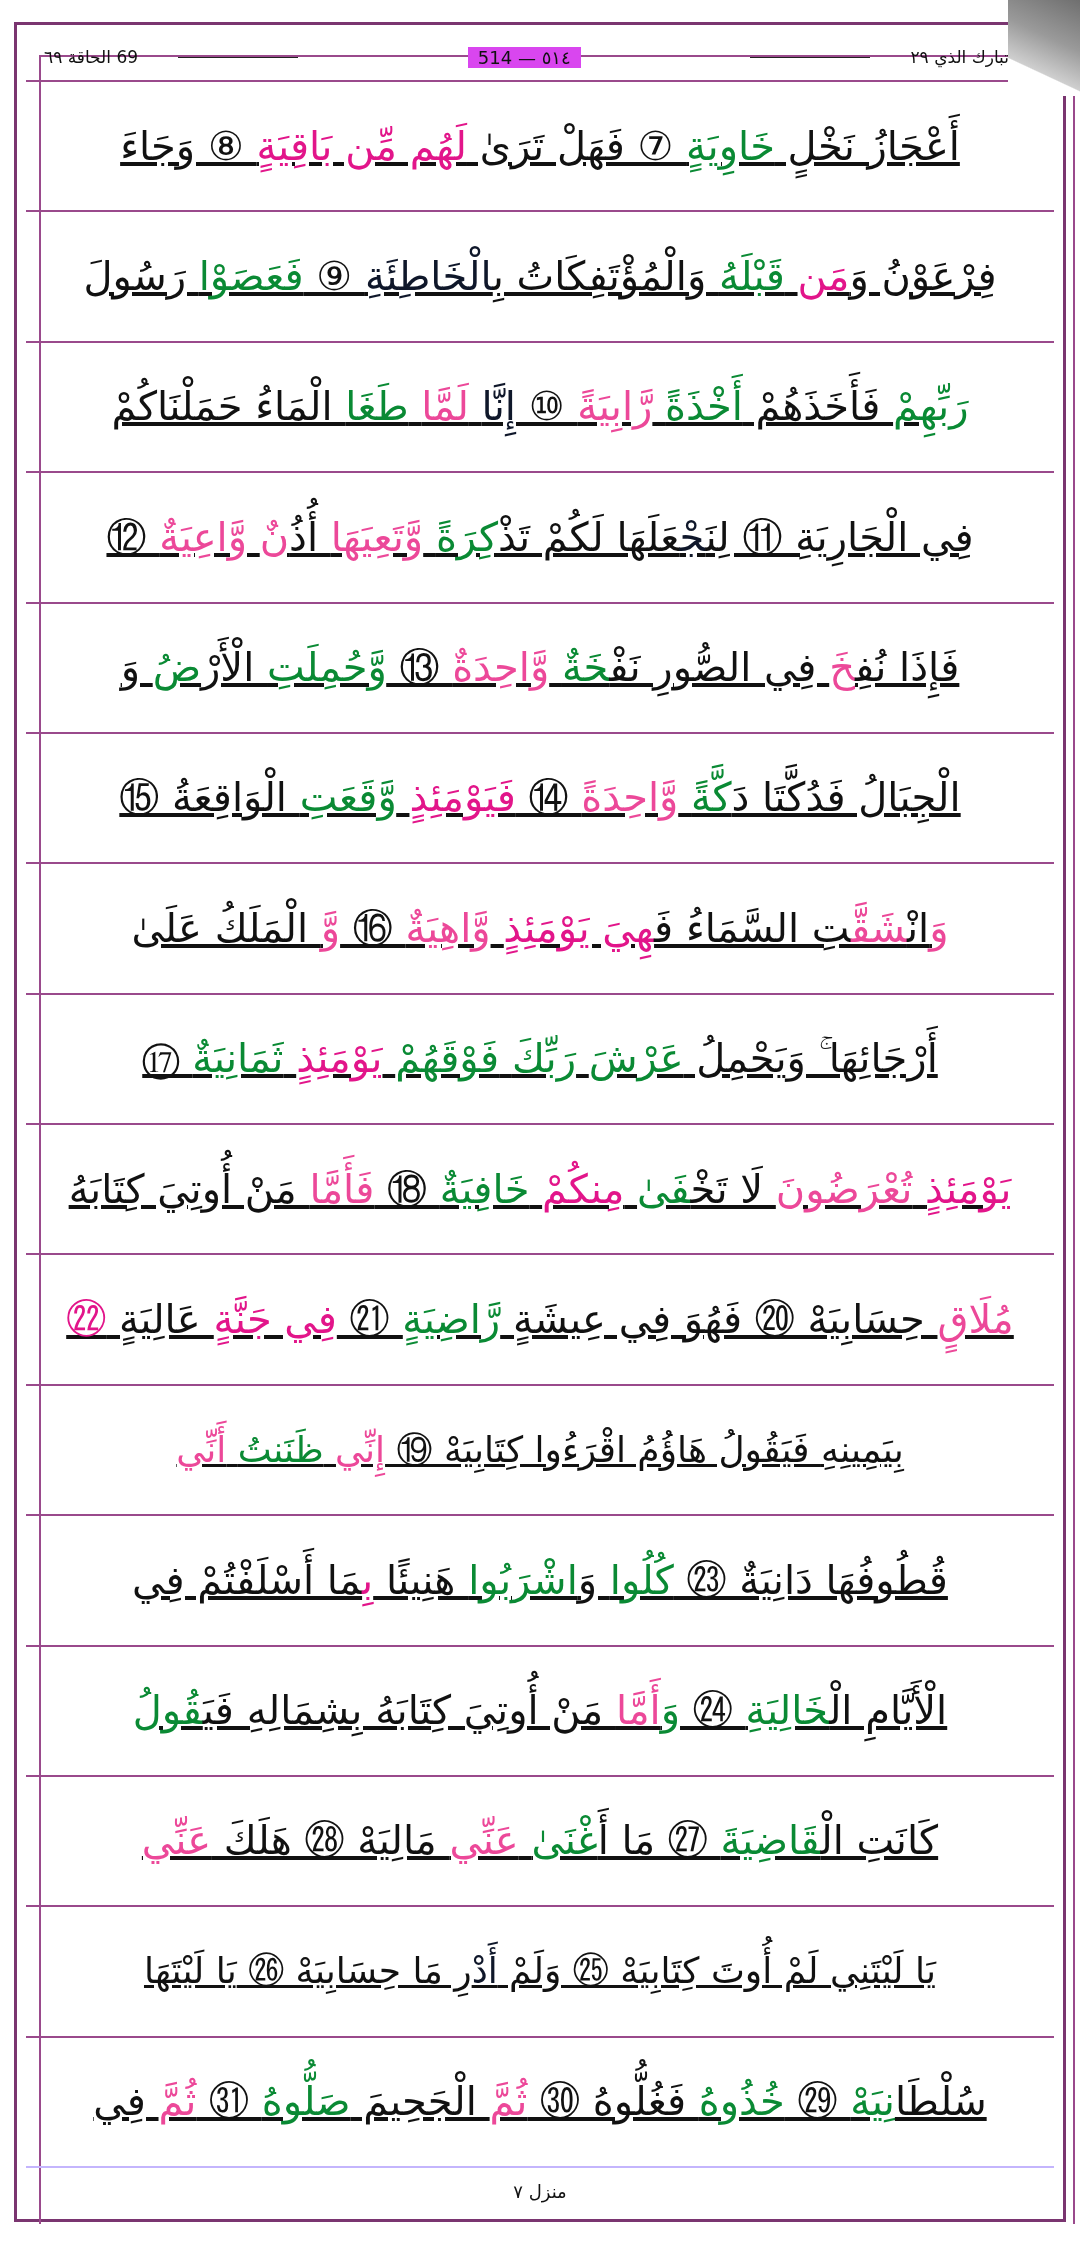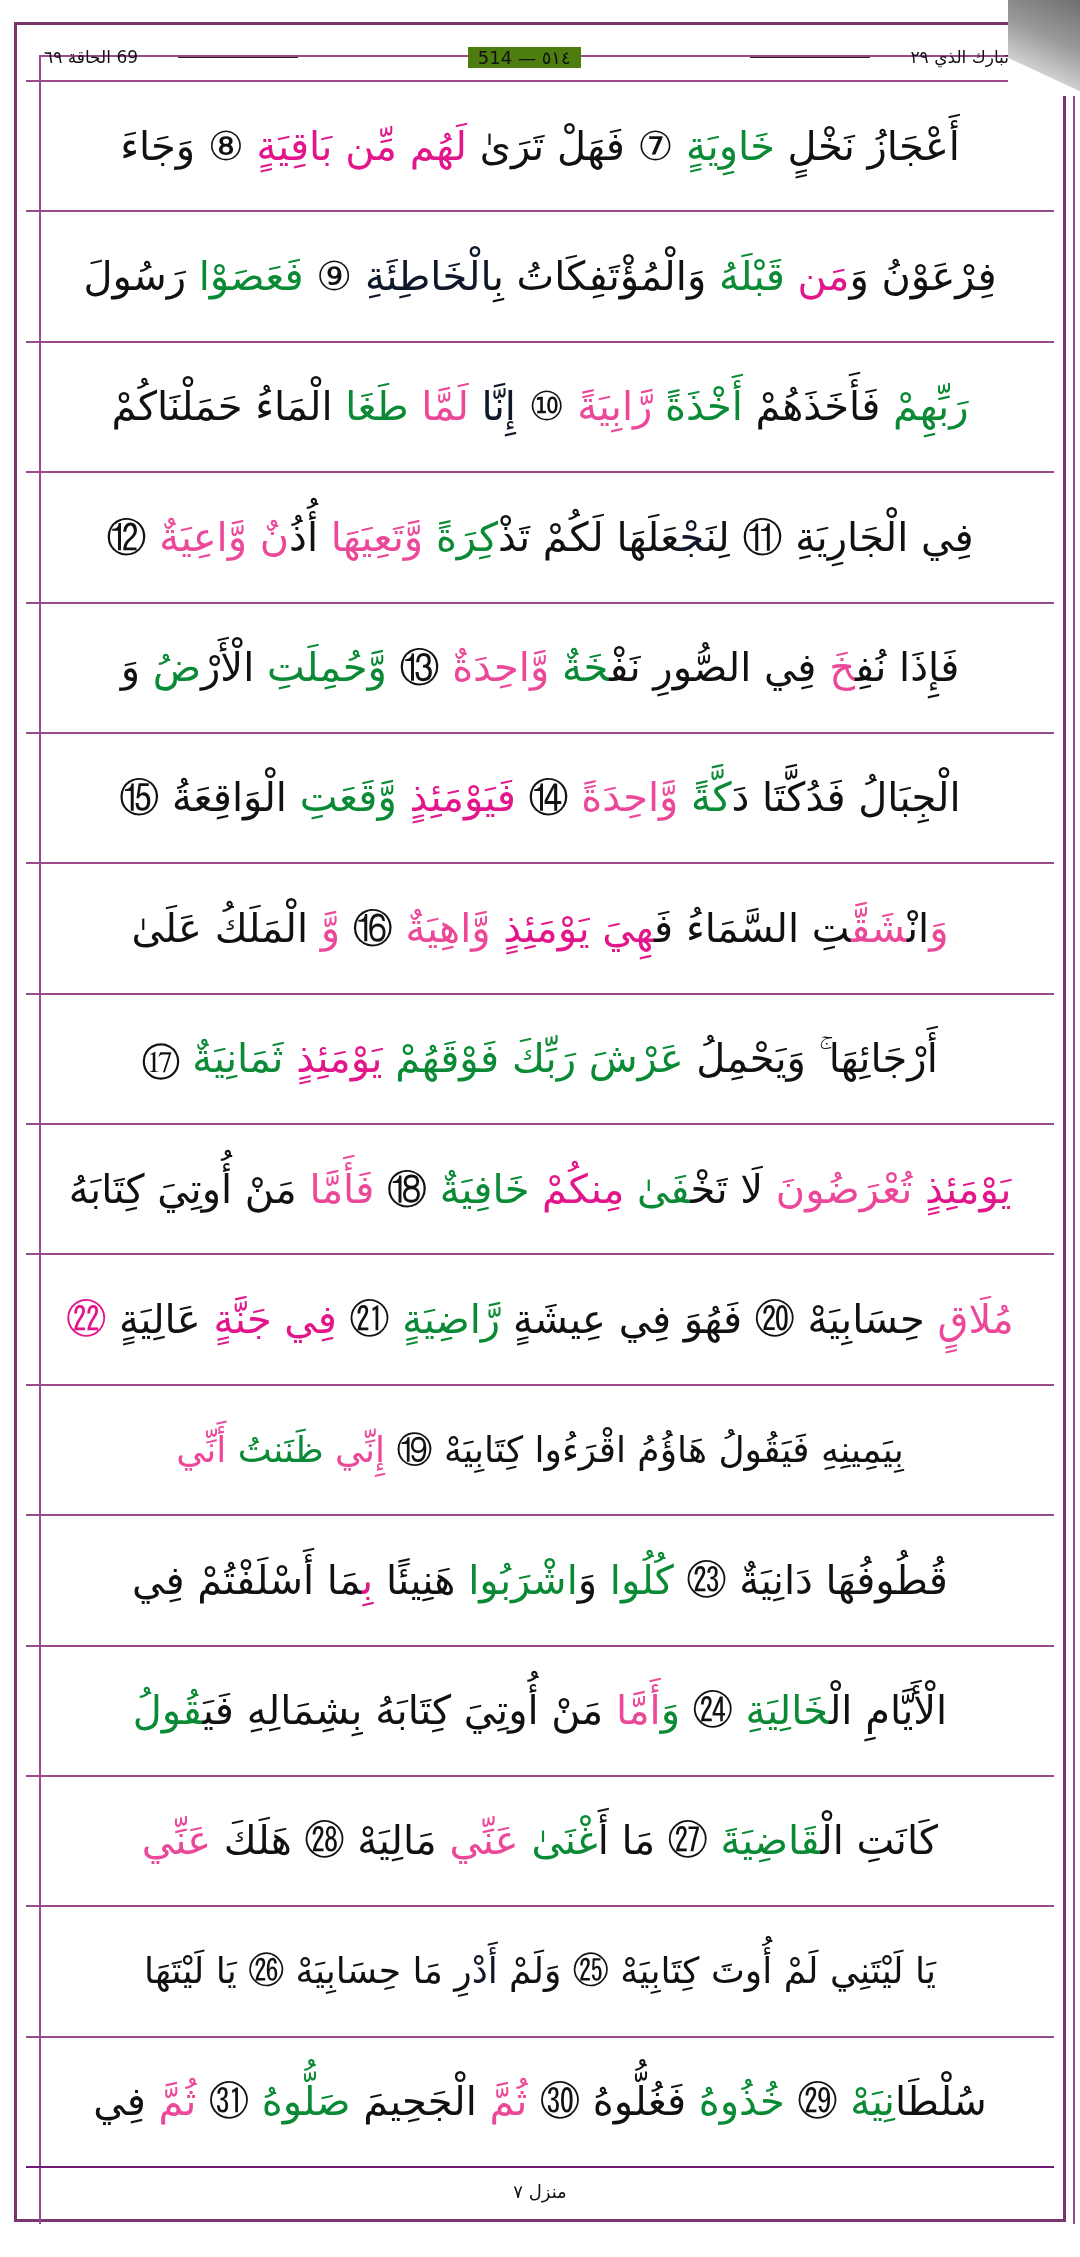--- a/index.html
+++ b/index.html
@@ -85,21 +85,21 @@
     top: 50%;
     height: 1px;
     background: #222;
     width: 120px;
   }
   #header .hdr-center .rule.left { left: 40px; }
   #header .hdr-center .rule.right { right: 40px; }
   #header .hdr-center .pagenums {
     display: inline-block;
     padding: 0 10px;
-    background: #4d7c0f;
+    background: #d946ef;
     position: relative;
     z-index: 2;
   }
 
   
   #header-sep {
     position: absolute;
     left: 26px; top: 80px;
     width: 1028px;
     height: 2px;
@@ -131,20 +131,21 @@
   .ayah-text {
     font-family: "DejaVu Sans", sans-serif;
     font-size: 40px;
     line-height: 1.28;
     color: #111;
     white-space: nowrap;
     width: 100%;
     text-align: center;
     direction: rtl;
     unicode-bidi: isolate;
+    text-decoration: underline;
   }
   .ayah-text.small { font-size: 36px; }
 
   
   .c-red    { color: #ec4899; }
   .c-green  { color: #0a8a34; }
   .c-pink   { color: #e2158a; }
   .c-blue   { color: #0f172a; }
   .c-black  { color: #111111; }
 
@@ -153,21 +154,21 @@
     position: absolute;
     left: 26px; top: 2166px;
     width: 1028px;
     height: 48px;
     display: flex;
     align-items: center;
     justify-content: center;
     direction: rtl;
     font-size: 18px;
     color: #111;
-    border-top: 2px solid #701a75;
+    border-top: 2px solid #c4b5fd;
     box-sizing: border-box;
   }
 
   
   #bottom-strip {
     position: absolute;
     left: 0; top: 2224px;
     width: 1080px; height: 33px;
     background: #ffffff;
   }

